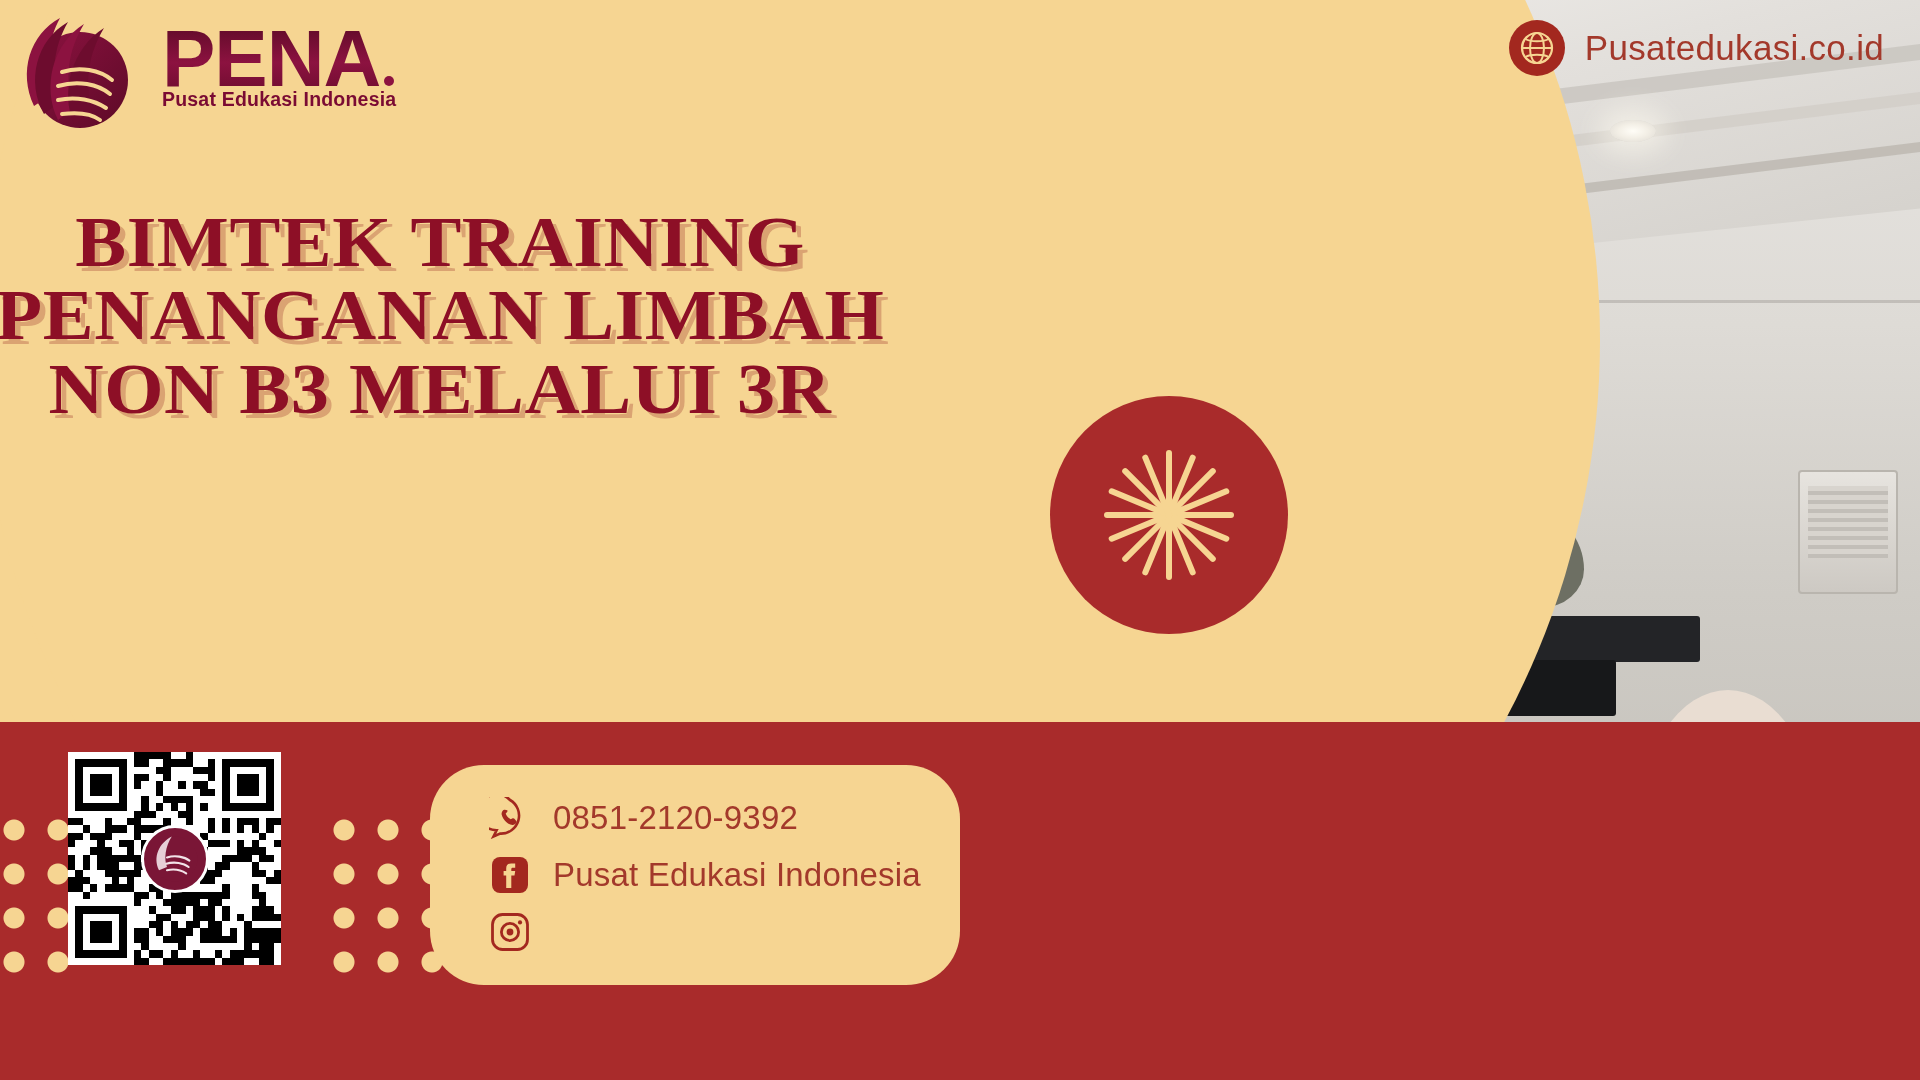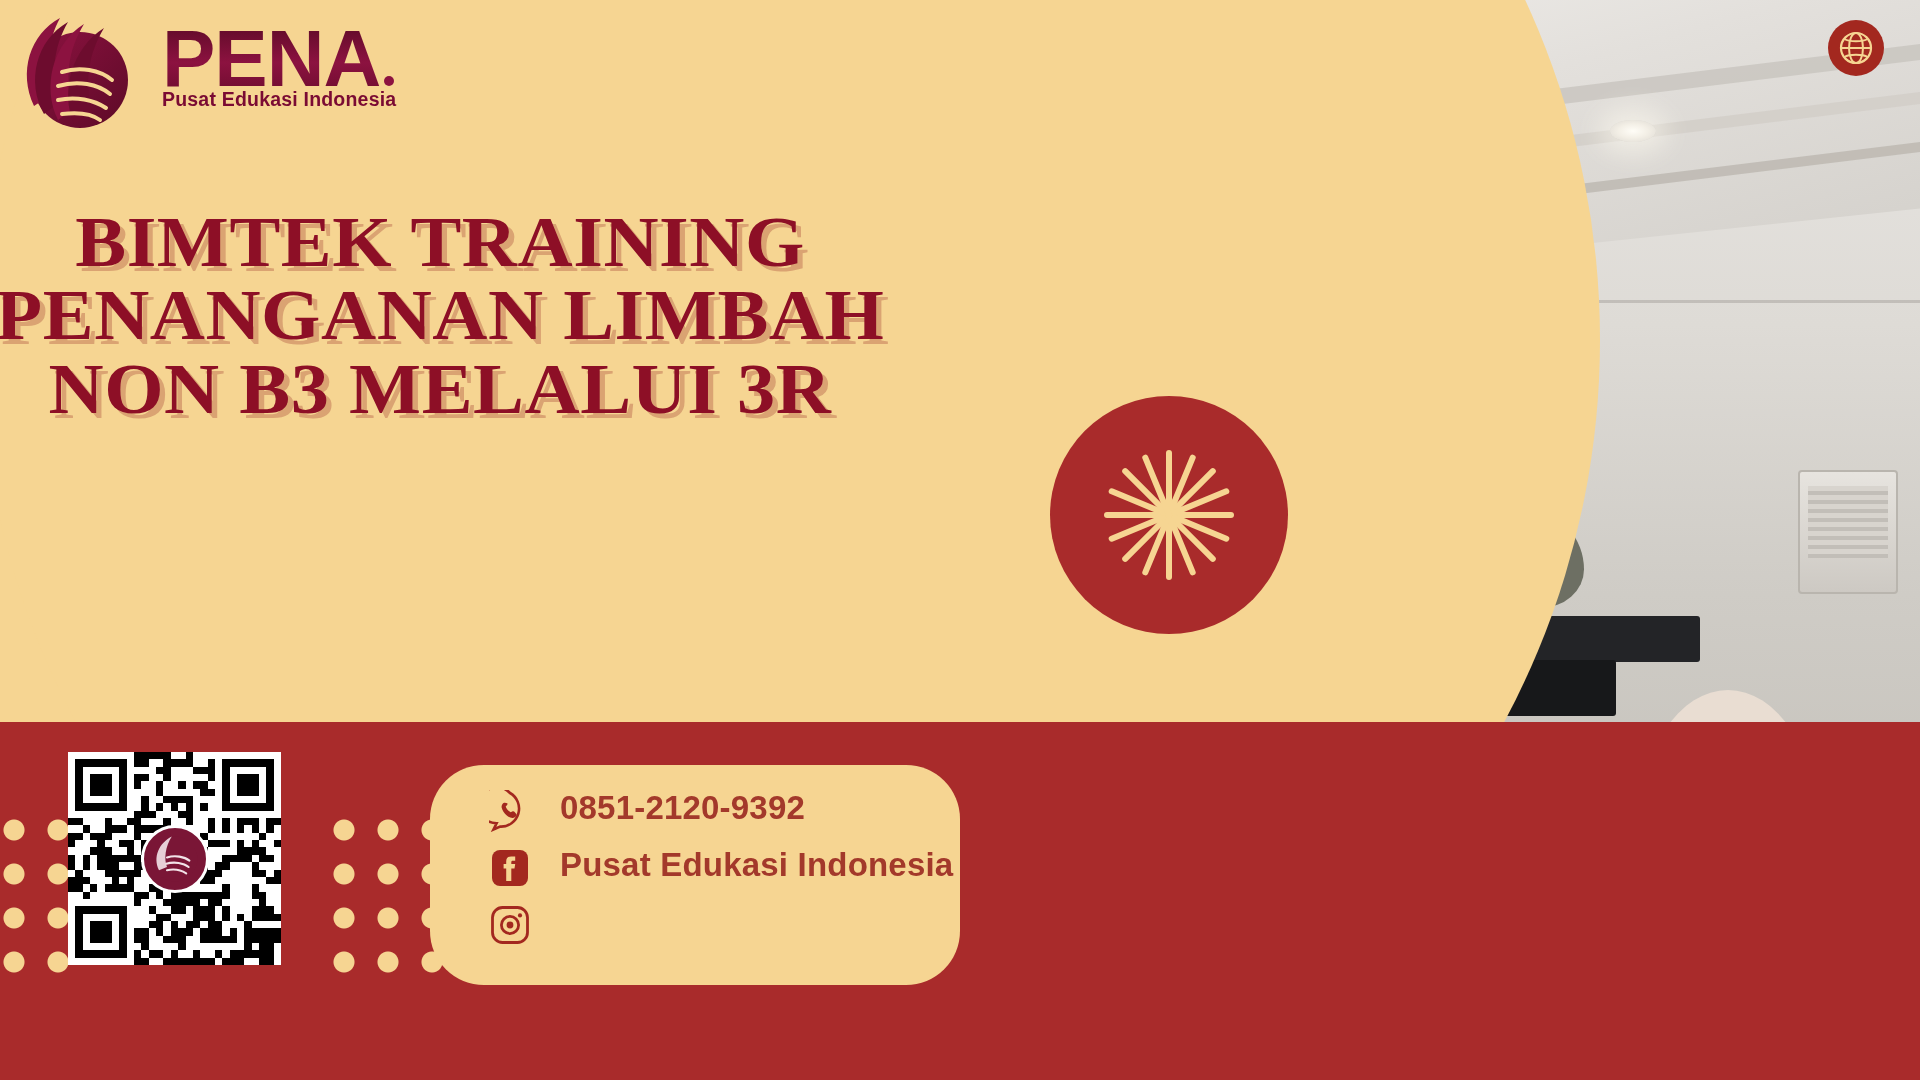--- a/index.html
+++ b/index.html
@@ -115,21 +115,21 @@
 
   
   .qr{position:absolute;left:68px;top:752px;width:213px;height:213px;background:#fff;padding:0;box-sizing:border-box;}
   .qr-logo{position:absolute;left:50%;top:50%;transform:translate(-50%,-50%);
     width:62px;height:62px;border-radius:50%;background:#7a1636;border:3px solid #fff;
     display:flex;align-items:center;justify-content:center;}
 
   
   .card{position:absolute;left:430px;top:765px;width:530px;height:220px;
     background:#f6d592;border-radius:54px;padding:24px 0 0 0;box-sizing:border-box;}
-  .crow{display:flex;gap:28px;height:57px;padding-left:58px;font-weight:bold;}
+  .crow{display:flex;align-items:center;gap:21px;height:57px;padding-left:58px;}
   .ctext{font-size:33px;color:#a3392b;font-family:"Liberation Sans",sans-serif;letter-spacing:.2px;}
   .ico{width:44px;height:44px;flex:0 0 44px;display:flex;align-items:center;justify-content:center;}
 </style>
 </head>
 <body>
 
 <div id="stage">
 
   <div class="photo-wrap">
     <div class="photo">
@@ -225,20 +225,21 @@
   <div class="site">
     <span class="globe">
       <svg width="40" height="40" viewBox="0 0 40 40">
         <circle cx="20" cy="20" r="15" fill="none" stroke="#f6d592" stroke-width="2.2"></circle>
         <ellipse cx="20" cy="20" rx="7" ry="15" fill="none" stroke="#f6d592" stroke-width="2"></ellipse>
         <line x1="5" y1="20" x2="35" y2="20" stroke="#f6d592" stroke-width="2"></line>
         <path d="M8.5 11 C13 14 27 14 31.5 11" fill="none" stroke="#f6d592" stroke-width="2"></path>
         <path d="M8.5 29 C13 26 27 26 31.5 29" fill="none" stroke="#f6d592" stroke-width="2"></path>
       </svg>
     </span>
+    <span class="site-text">Pusatedukasi.co.id</span>
   </div>
 
   <div class="headline">
     <div class="hl1">BIMTEK TRAINING</div>
     <div class="hl2">PENANGANAN LIMBAH</div>
     <div class="hl3">NON B3 MELALUI 3R</div>
   </div>
 
   <div class="burst">
     <svg width="150" height="150" viewBox="-75 -75 150 150">

